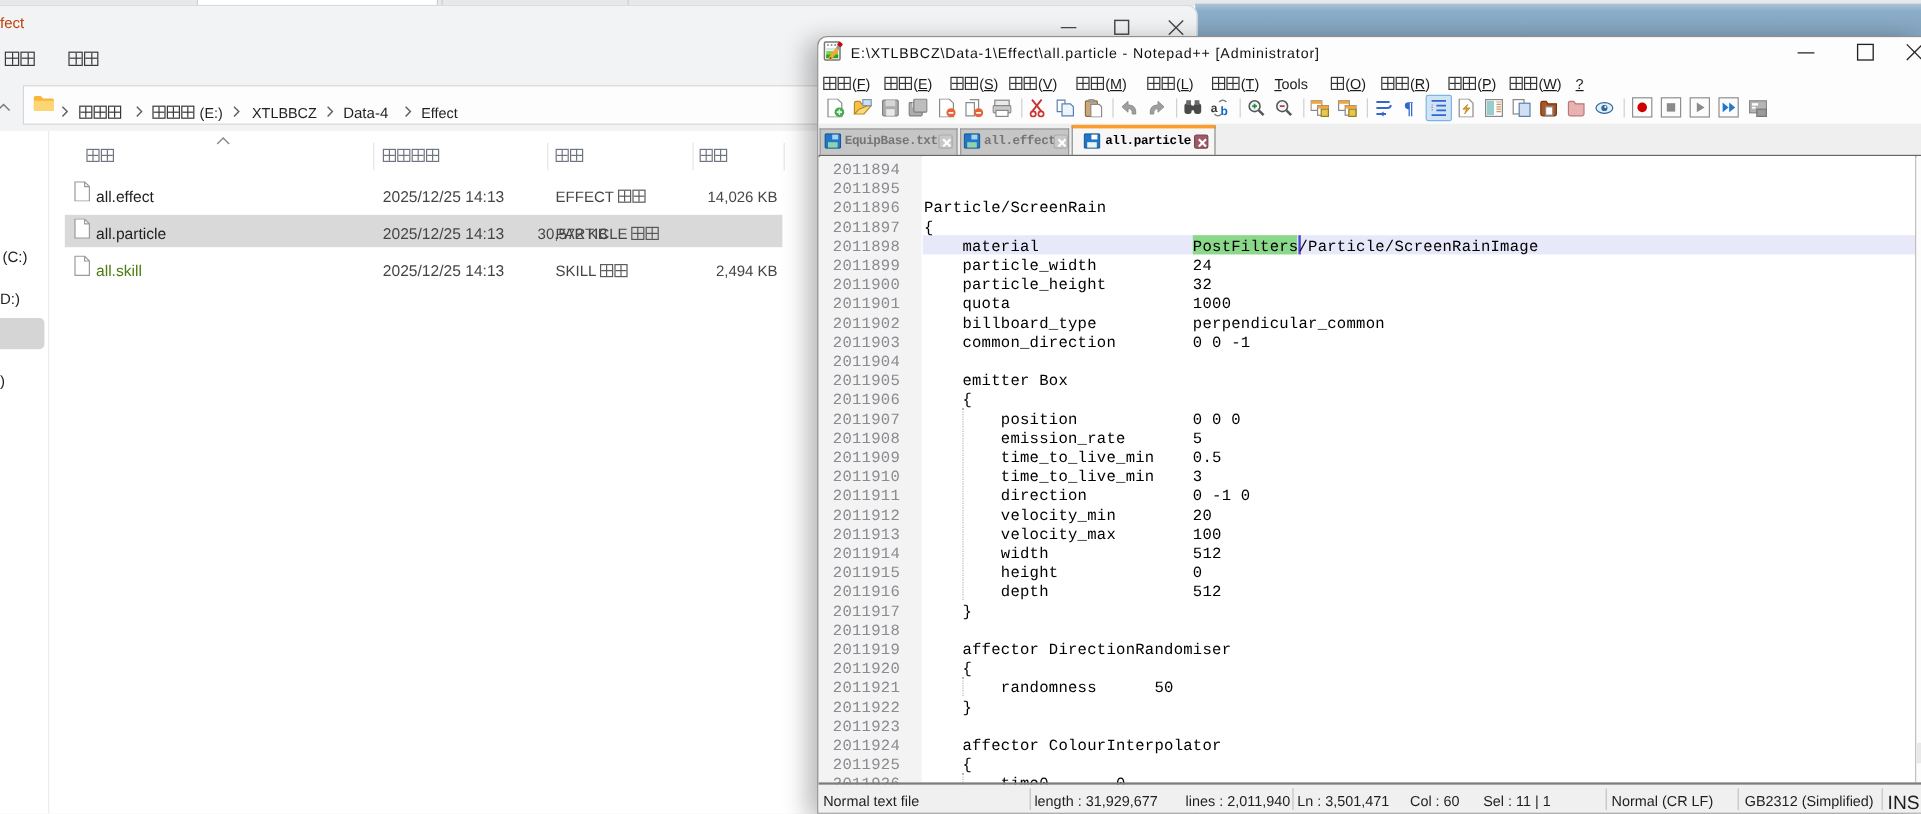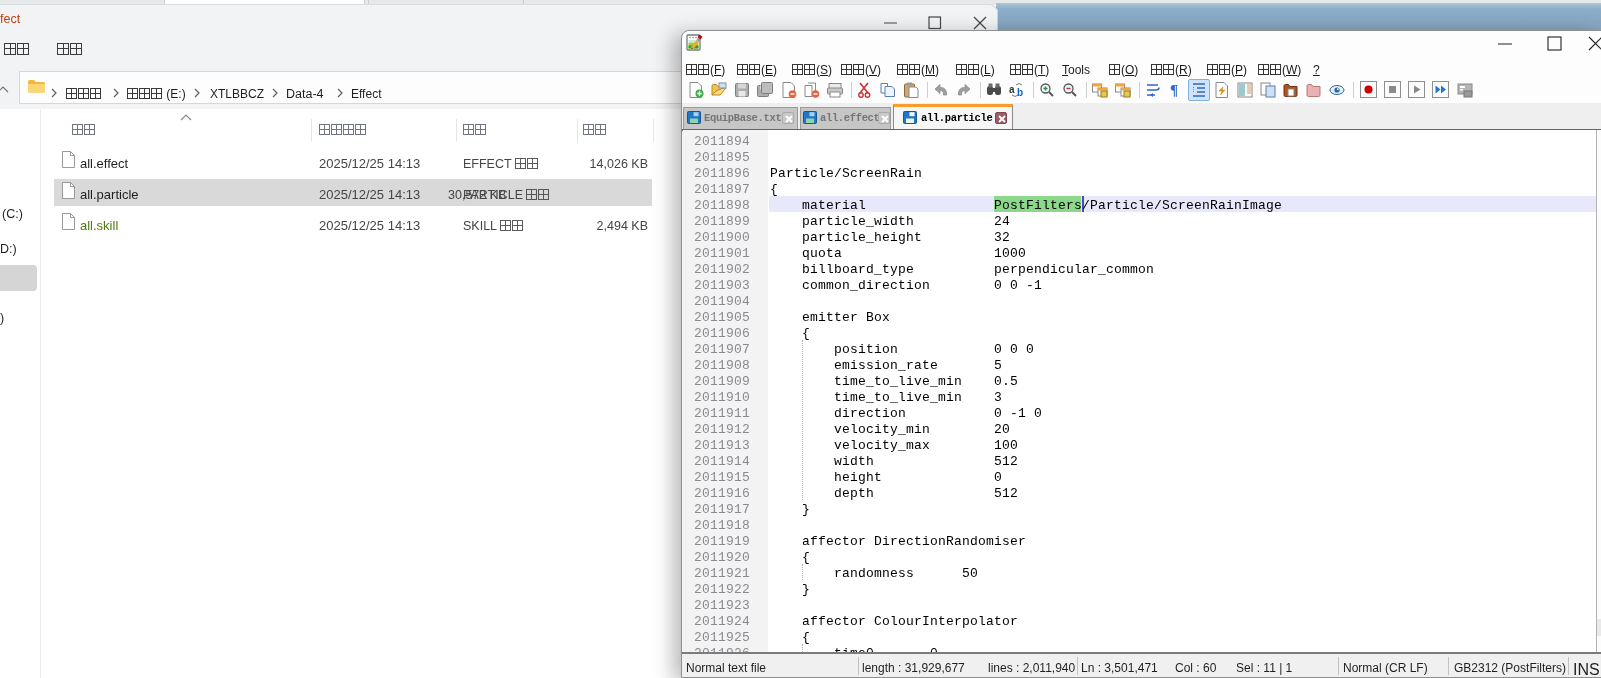--- a/index.html
+++ b/index.html
@@ -110,20 +110,21 @@
       <circle cx="7" cy="4.5" r="0.8" fill="#888"></circle>
       <circle cx="10" cy="4.5" r="0.8" fill="#888"></circle>
       <rect x="2.5" y="7" width="10" height="2" fill="#cfe3f2"></rect>
       <rect x="2.5" y="9.5" width="10" height="6" fill="#8fd633"></rect>
       <rect x="2.5" y="12.5" width="10" height="3" fill="#2ba32b"></rect>
       <line x1="6" y1="15.5" x2="12.8" y2="6.5" stroke="#f2a93b" stroke-width="3" stroke-linecap="round"></line>
       <line x1="12" y1="7.5" x2="13.5" y2="5.5" stroke="#7f9ec4" stroke-width="3"></line>
       <rect x="12" y="2.2" width="4" height="3.6" rx="1" fill="#c00d0d" transform="rotate(37 14 4)"></rect>
       <path d="M5.2 16.6 L7 15.5 L6 14.2 Z" fill="#5a3a1a"></path>
     </svg>
+<div class="abs" style="left:27px;top:6px;font-size:11.8px;color:#111;letter-spacing:0.72px">E:\XTLBBCZ\Data-1\Effect\all.particle - Notepad++ [Administrator]</div>
 <svg class="abs" style="left:808px;top:-1px" width="115" height="28">
       <g stroke="#222" stroke-width="1.1" fill="none">
         <line x1="8" y1="14" x2="22" y2="14"></line>
         <rect x="58" y="7" width="13" height="13"></rect>
         <line x1="99" y1="7" x2="112" y2="20"></line>
         <line x1="112" y1="7" x2="99" y2="20"></line>
       </g>
     </svg>
 <div class="abs" style="left:0;top:28px;width:920px;height:21px;background:#fdfdfd"></div>
 <div class="abs" style="left:4px;top:32px;font-size:12px;color:#1a1a1a"><i class="cj"></i><i class="cj"></i>(<u>F</u>)</div>
@@ -416,19 +417,19 @@
 <div class="abs" style="left:915px;top:588px;width:4px;height:17px;background:#e9e9e9"></div>
 <div class="abs" style="left:0;top:621px;width:920px;height:2px;background:#7c7c7c"></div>
 <div class="abs" style="left:0;top:623px;width:920px;height:24px;background:#f0f0f0"></div>
 <div class="abs" style="left:4px;top:630px;font-size:12px;color:#1f1f1f">Normal text file</div>
 <div class="abs" style="left:180px;top:630px;font-size:12px;color:#1f1f1f">length : 31,929,677</div>
 <div class="abs" style="left:306px;top:630px;font-size:12px;color:#1f1f1f">lines : 2,011,940</div>
 <div class="abs" style="left:399px;top:630px;font-size:12px;color:#1f1f1f">Ln : 3,501,471</div>
 <div class="abs" style="left:493px;top:630px;font-size:12px;color:#1f1f1f">Col : 60</div>
 <div class="abs" style="left:554px;top:630px;font-size:12px;color:#1f1f1f">Sel : 11 | 1</div>
 <div class="abs" style="left:661px;top:630px;font-size:12px;color:#1f1f1f">Normal (CR LF)</div>
-<div class="abs" style="left:772px;top:630px;font-size:12px;color:#1f1f1f">GB2312 (PostFilters)</div>
+<div class="abs" style="left:772px;top:630px;font-size:12px;color:#1f1f1f">GB2312 (Simplified)</div>
 <div class="abs" style="left:891px;top:630px;font-size:16px;color:#1f1f1f">INS</div>
 <div class="abs" style="left:176px;top:626px;width:1px;height:18px;background:#c2c2c2"></div>
 <div class="abs" style="left:395px;top:626px;width:1px;height:18px;background:#c2c2c2"></div>
 <div class="abs" style="left:656px;top:626px;width:1px;height:18px;background:#c2c2c2"></div>
 <div class="abs" style="left:766px;top:626px;width:1px;height:18px;background:#c2c2c2"></div>
 <div class="abs" style="left:886px;top:626px;width:1px;height:18px;background:#c2c2c2"></div>
 </div>
 </body></html>

